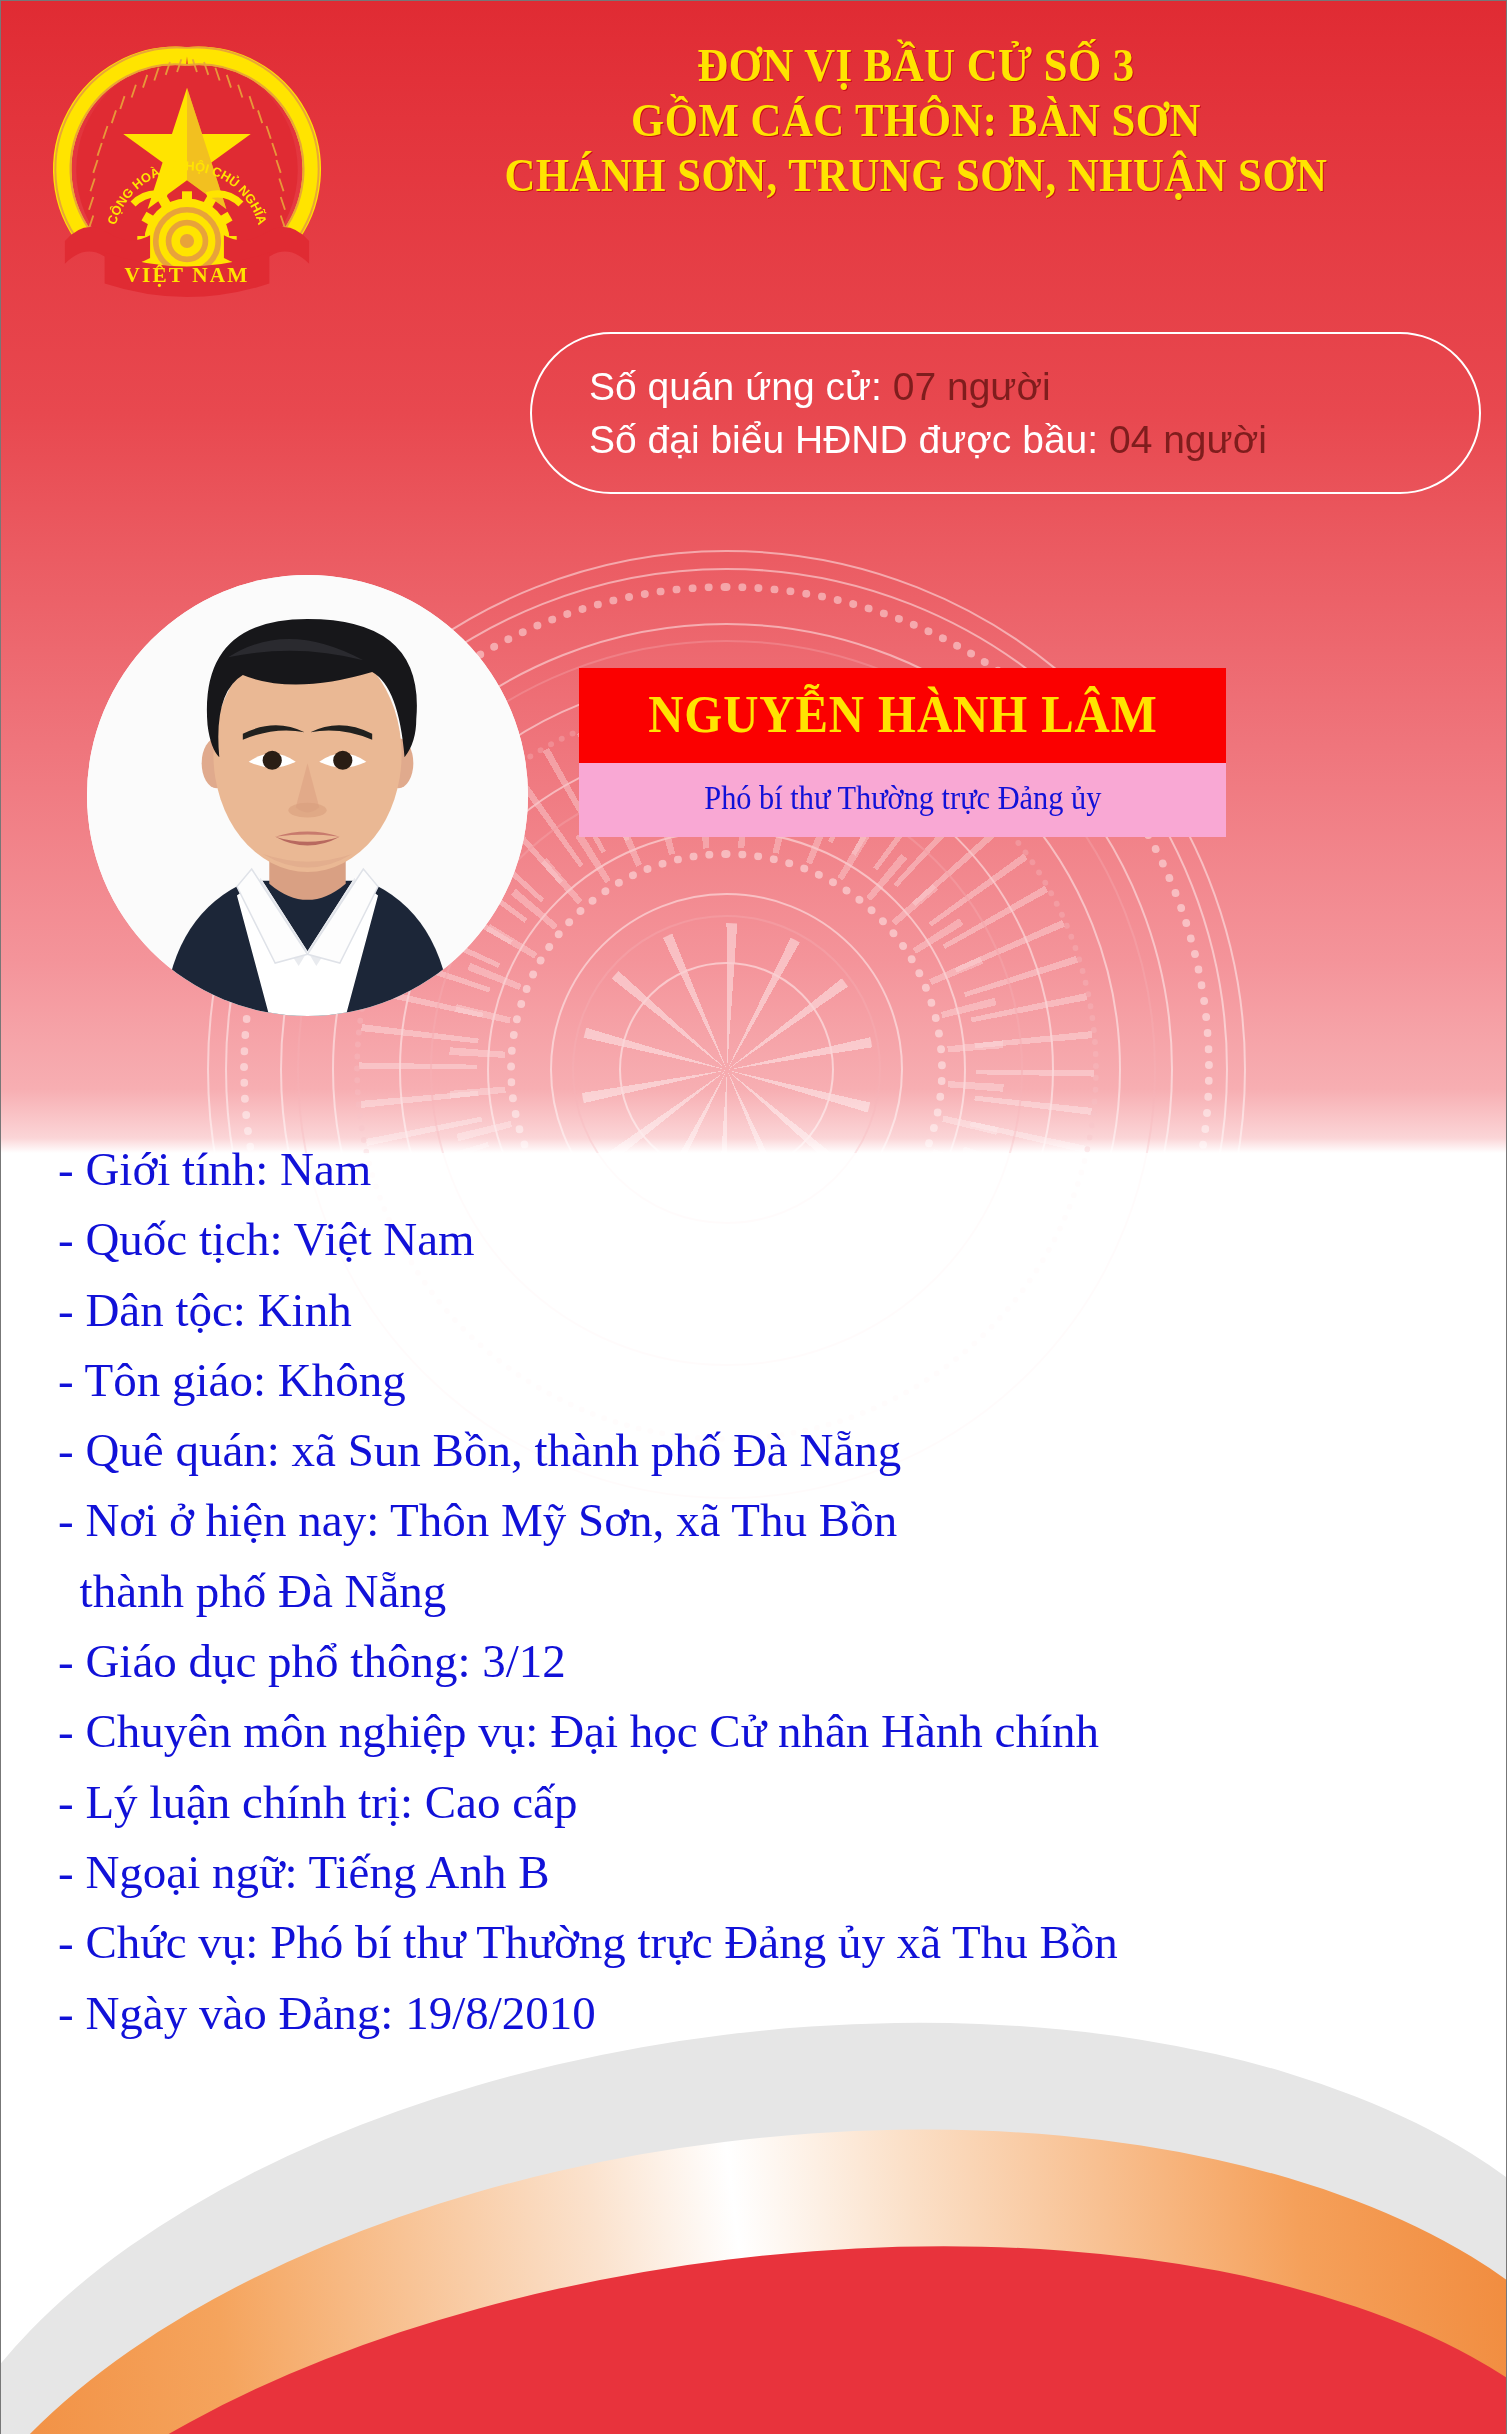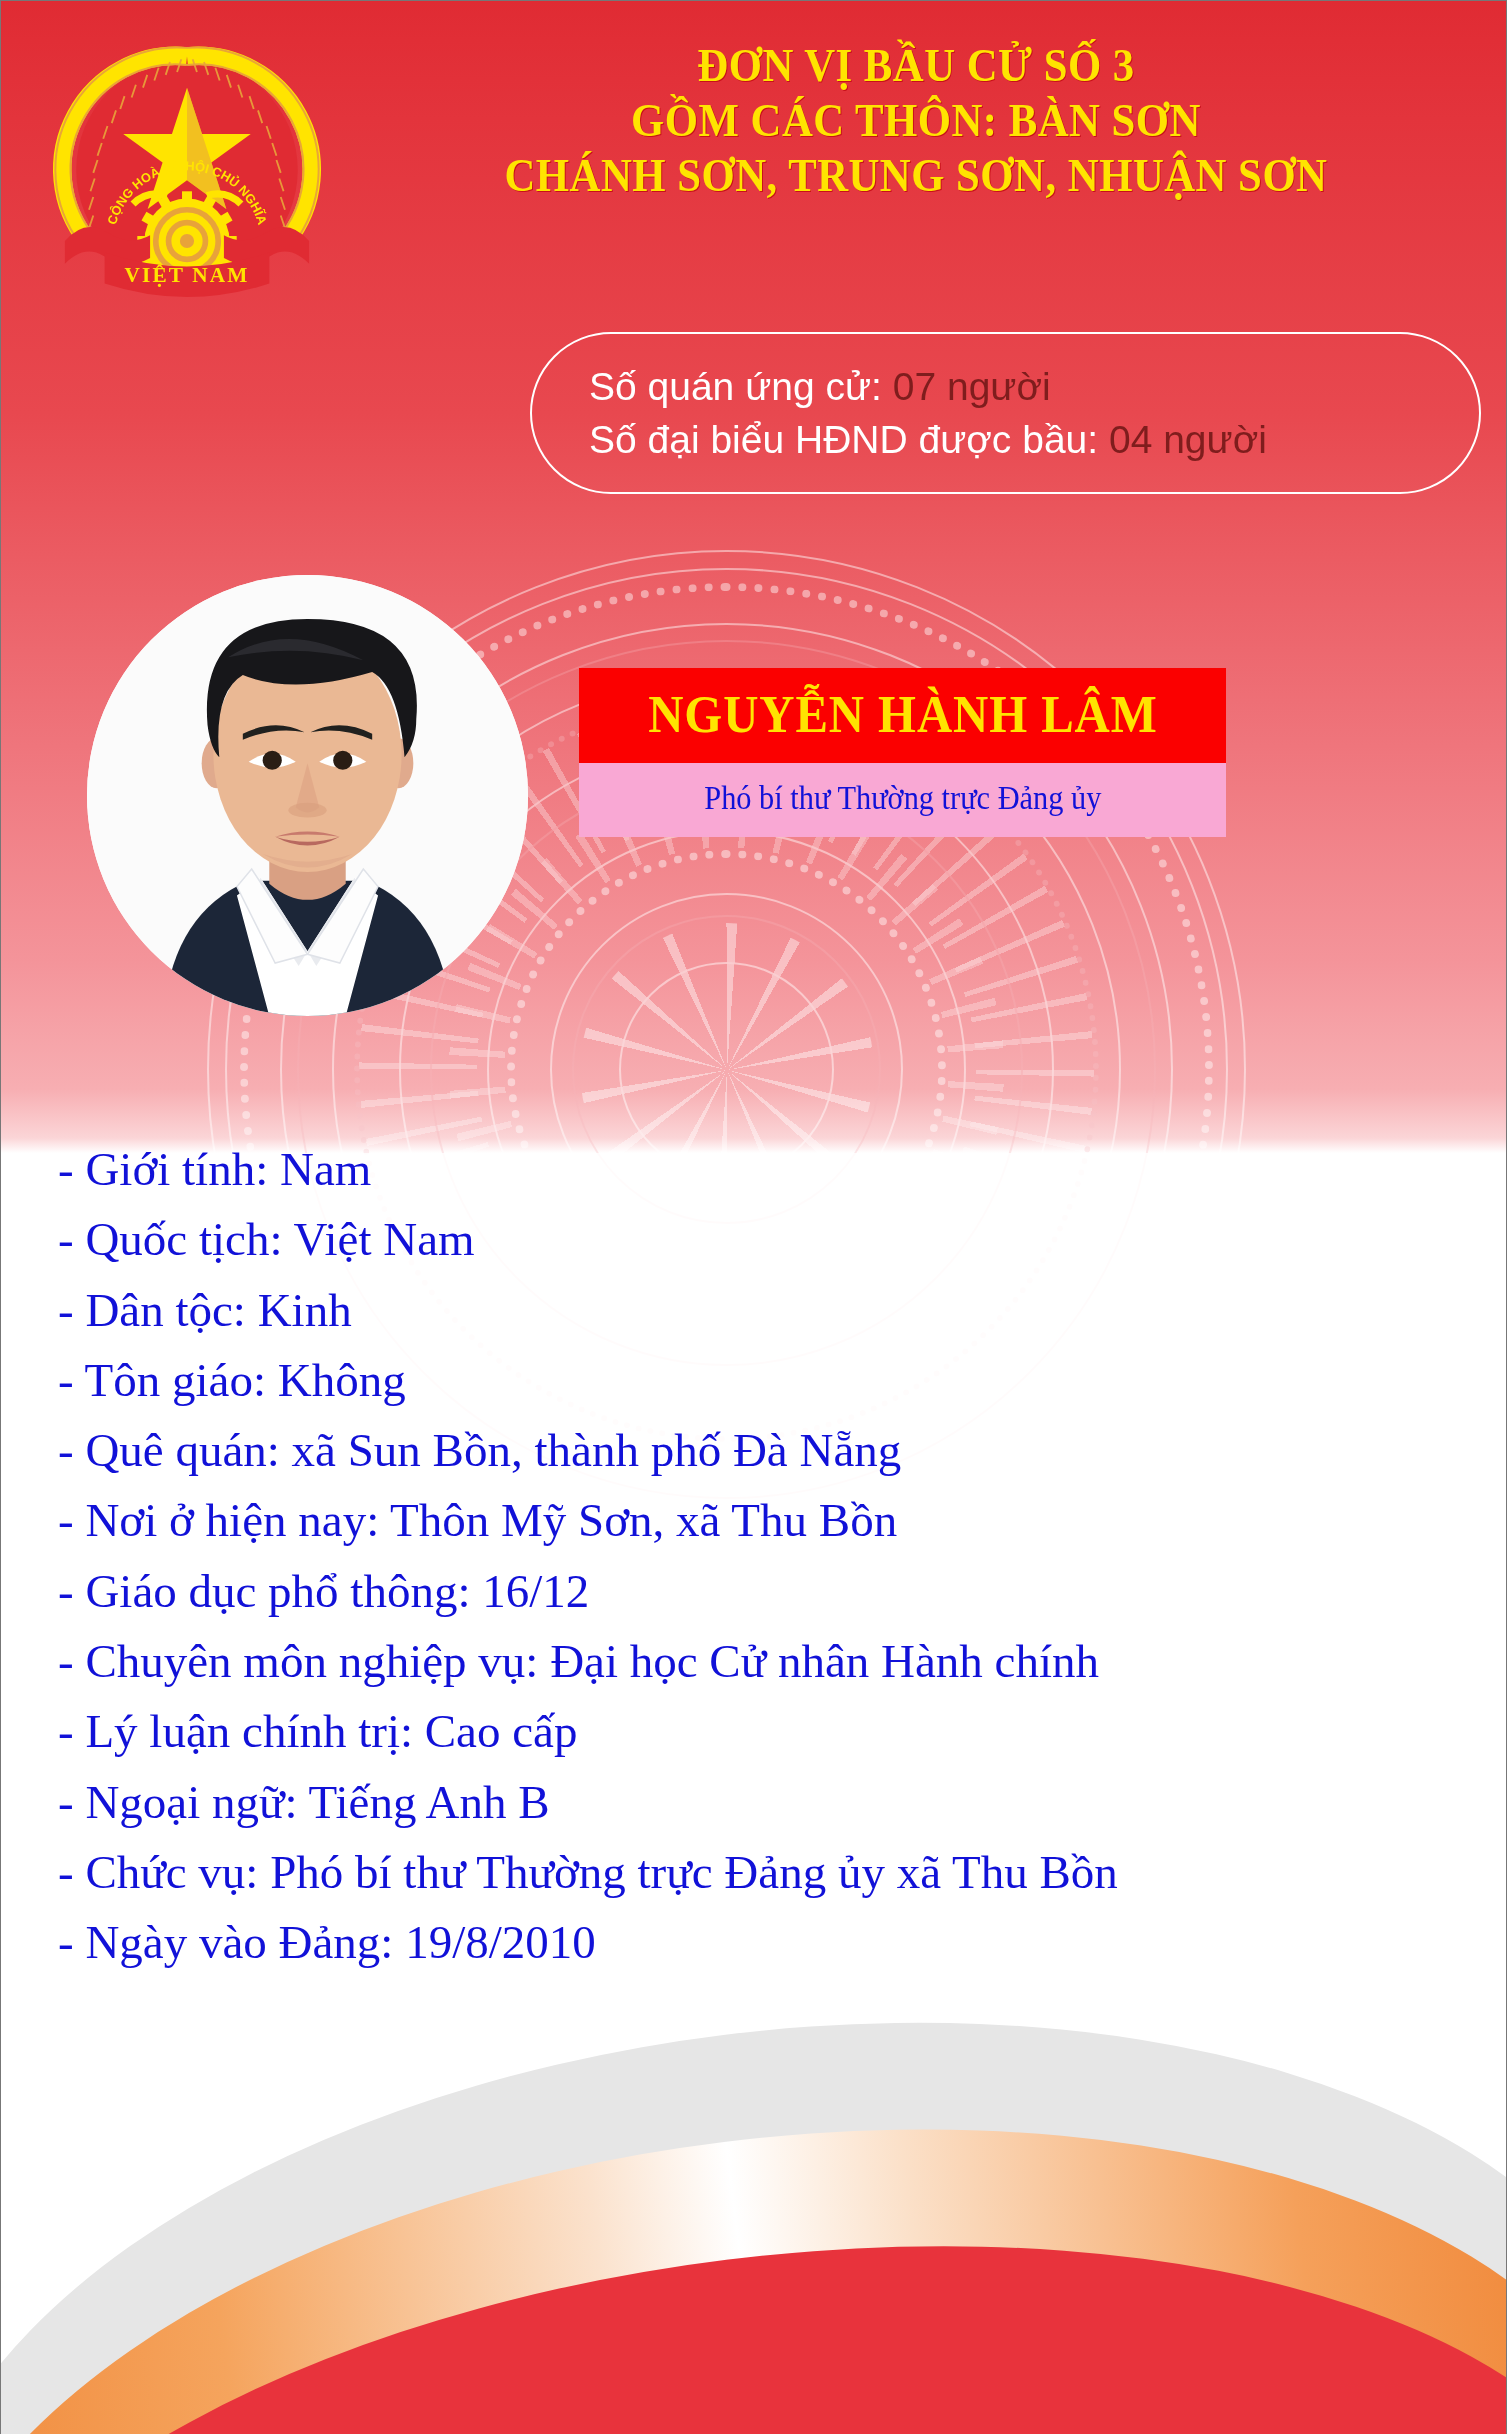--- a/index.html
+++ b/index.html
@@ -356,21 +356,22 @@
     </div>
   </div>
 
   <div class="bio">
     <div class="line">- Giới tính: Nam</div>
     <div class="line">- Quốc tịch: Việt Nam</div>
     <div class="line">- Dân tộc: Kinh</div>
     <div class="line">- Tôn giáo: Không</div>
     <div class="line">- Quê quán: xã Sun Bồn, thành phố Đà Nẵng</div>
     <div class="line">- Nơi ở hiện nay: Thôn Mỹ Sơn, xã Thu Bồn</div>
-    <div class="line">- Giáo dục phổ thông: 16/12</div>
+    <div class="line cont">thành phố Đà Nẵng</div>
+    <div class="line">- Giáo dục phổ thông: 3/12</div>
     <div class="line">- Chuyên môn nghiệp vụ: Đại học Cử nhân Hành chính</div>
     <div class="line">- Lý luận chính trị: Cao cấp</div>
     <div class="line">- Ngoại ngữ: Tiếng Anh B</div>
     <div class="line">- Chức vụ: Phó bí thư Thường trực Đảng ủy xã Thu Bồn</div>
     <div class="line">- Ngày vào Đảng: 19/8/2010</div>
   </div>
 
 </div>
 
 

